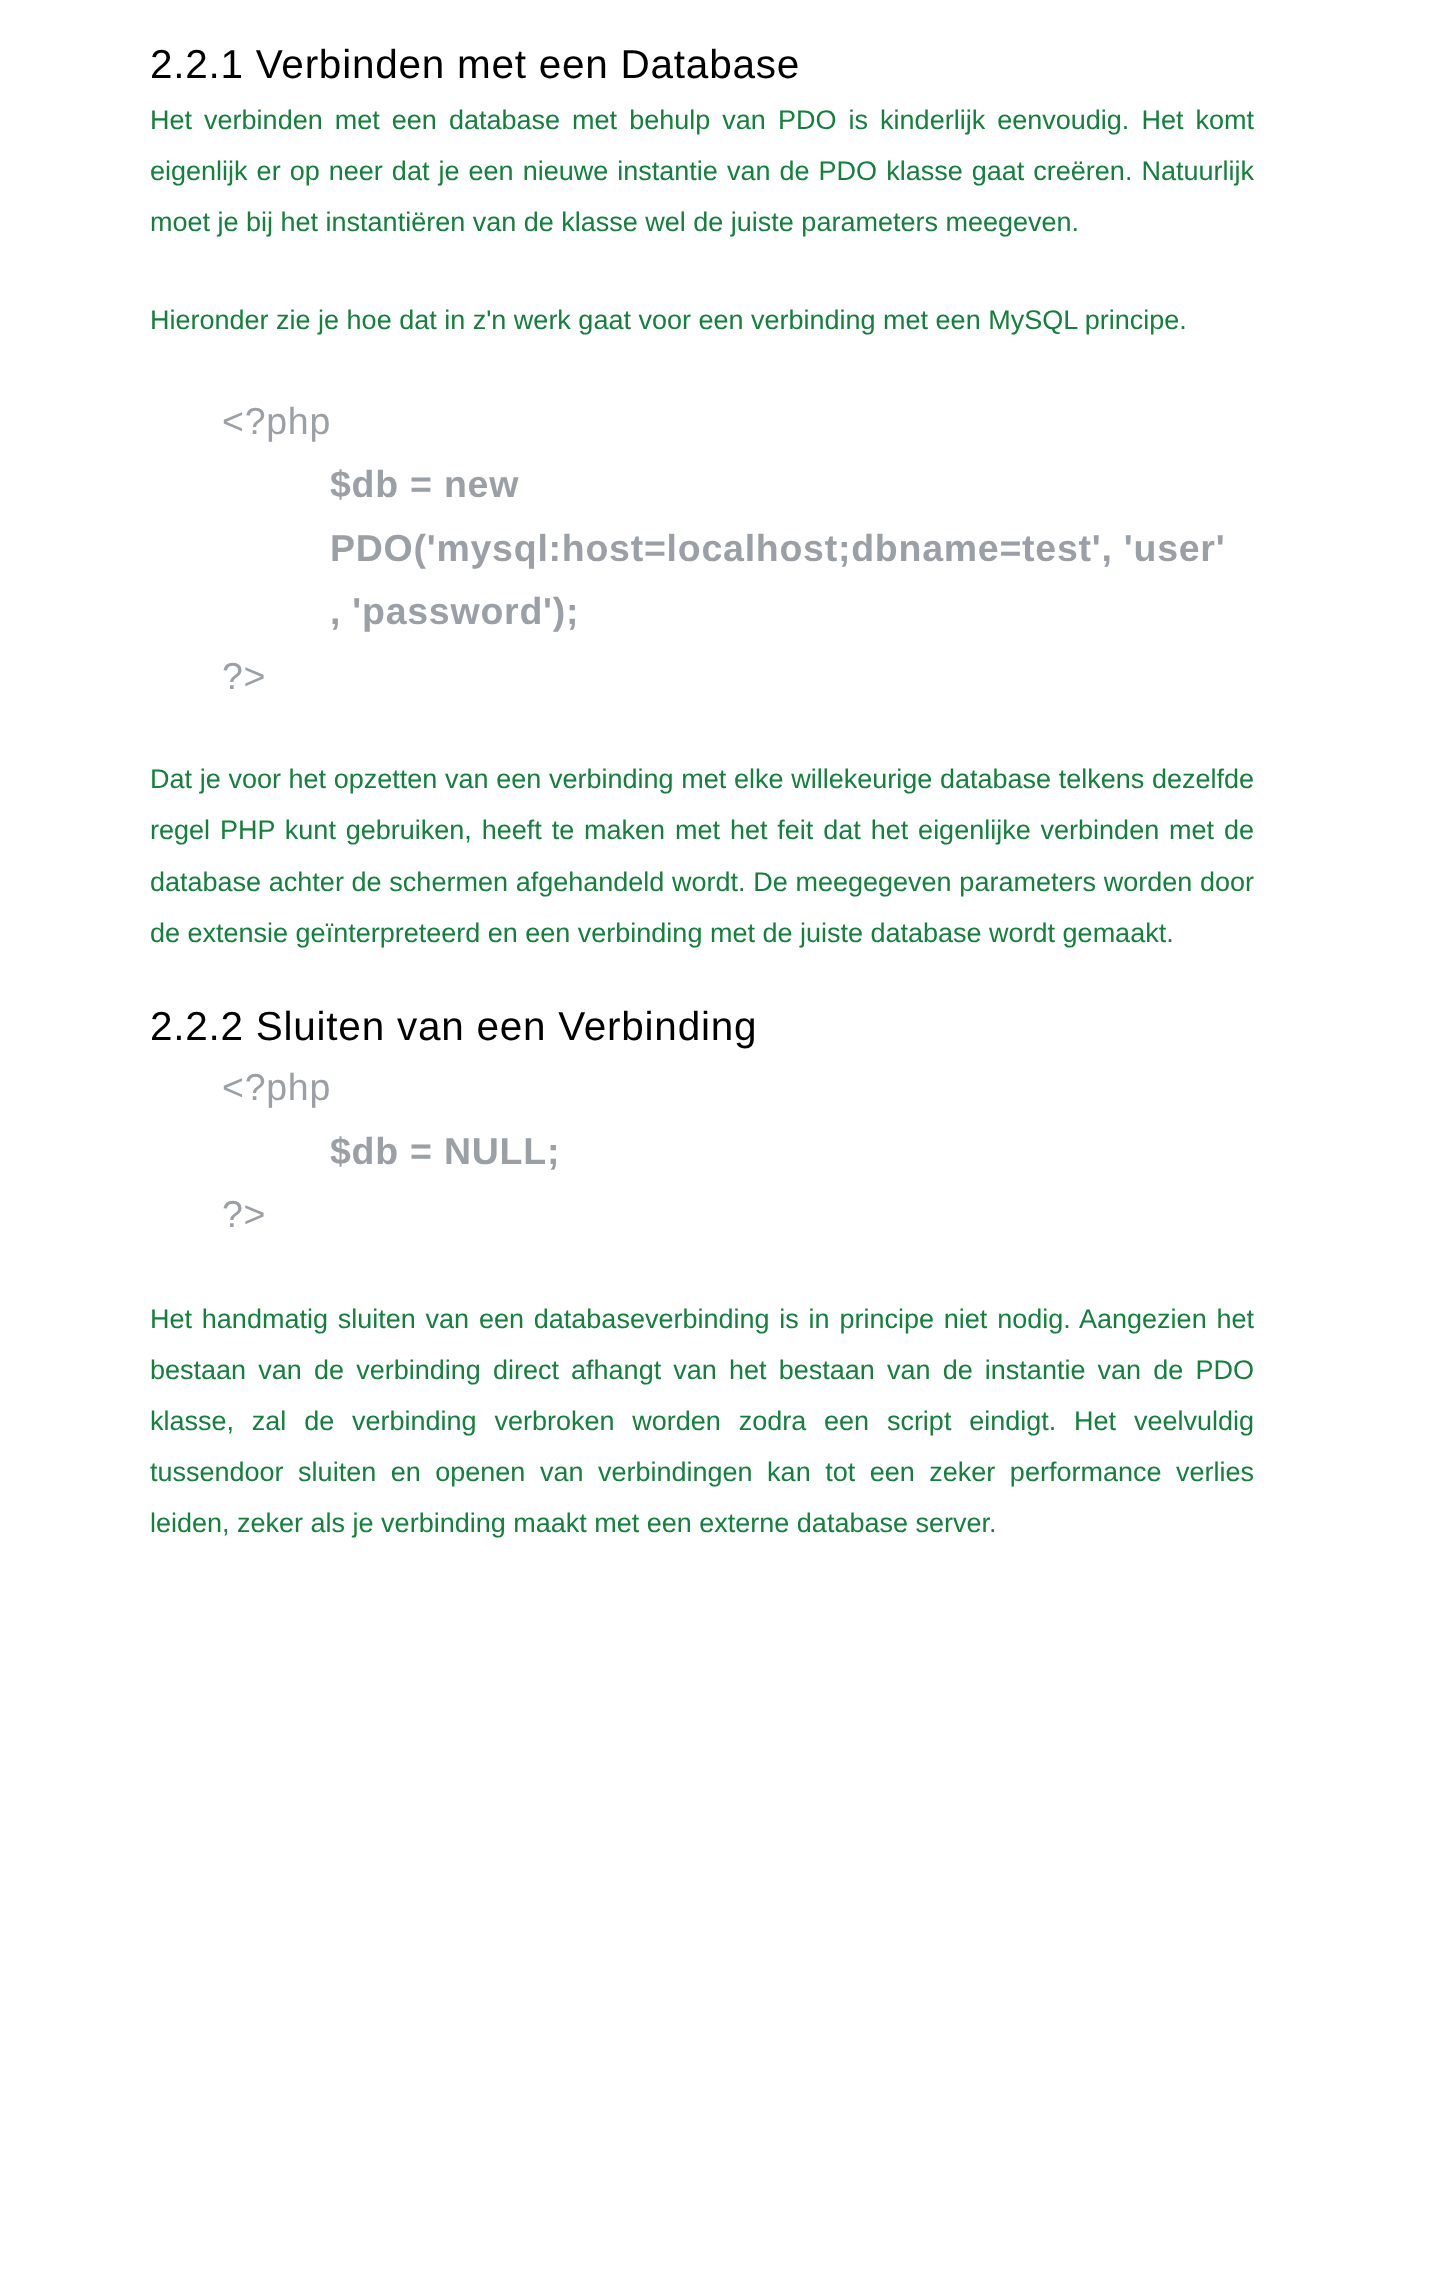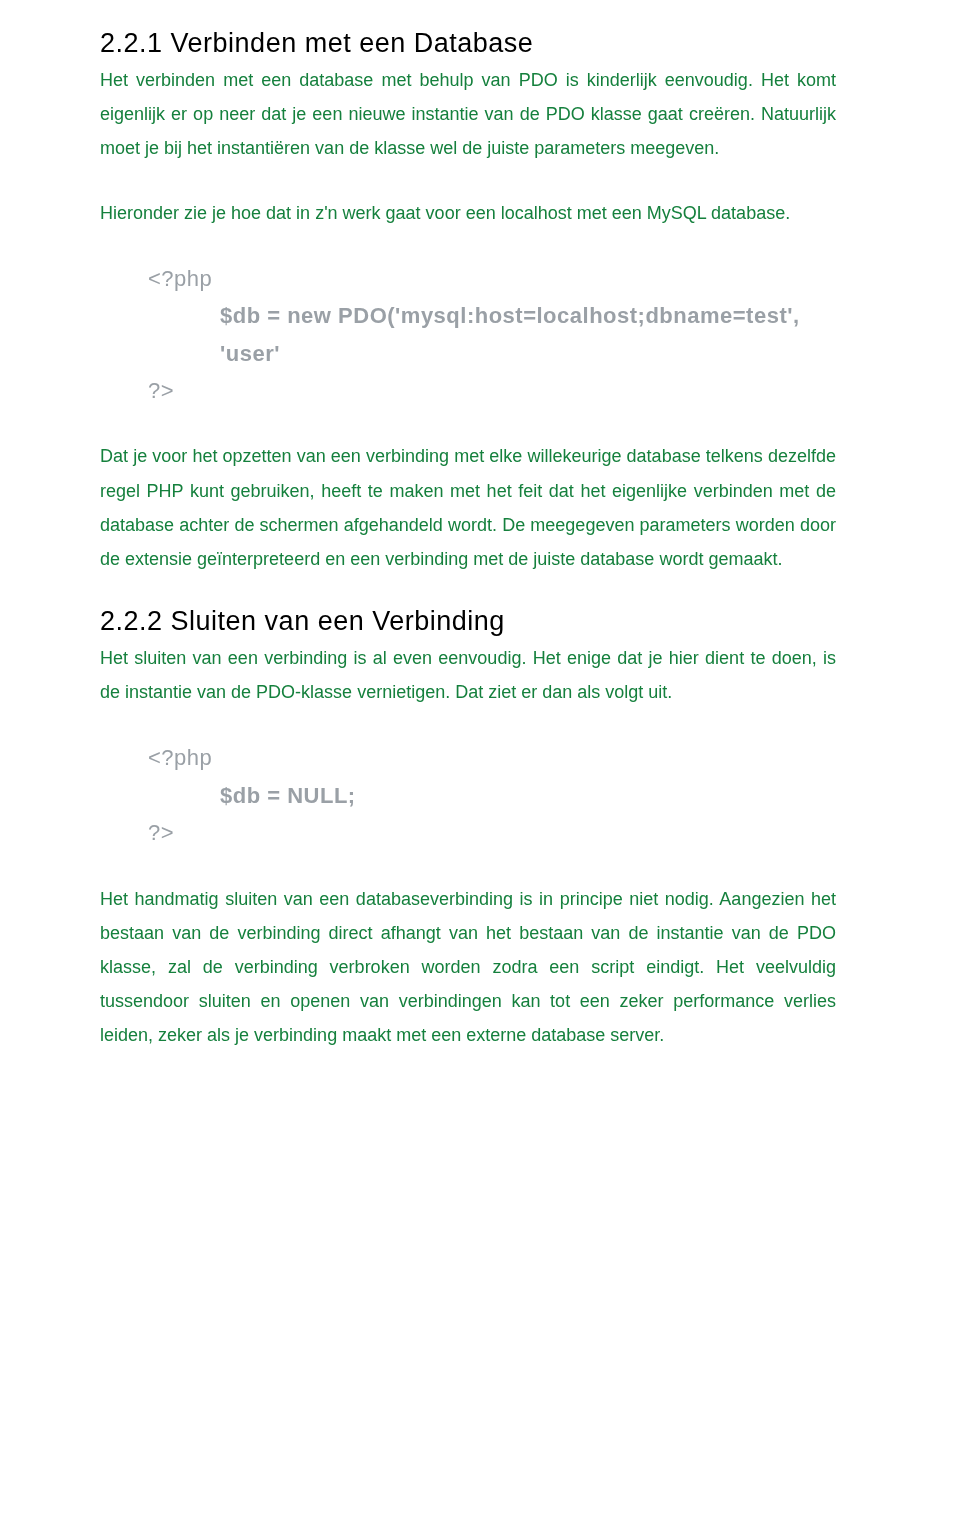--- a/index.html
+++ b/index.html
@@ -24,51 +24,51 @@
     font-size:18px;
     line-height:1.9;
     margin:0 0 30px 0;
     text-align:justify;
     color:#15803d;
   }
   .para.no-just{text-align:left;}
   .codeblock{
     margin:0 0 30px 48px;
     font-family:"Segoe UI","Trebuchet MS",Arial,sans-serif;
-    font-size:22px;
+    font-size:25px;
     color:#9aa0a6;
     line-height:1.7;
     letter-spacing:0.5px;
     font-weight:300;
   }
   .codeblock .tag{color:#9aa0a6;display:block;margin:0;}
   .codeblock .body{padding-left:72px;display:block;font-weight:bold;}
 </style>
 </head>
 <body>
 
 <div class="page">
 
   <h2 class="heading">2.2.1 Verbinden met een Database</h2>
 
   <p class="para">Het verbinden met een database met behulp van PDO is kinderlijk eenvoudig. Het komt eigenlijk er op neer dat je een nieuwe instantie van de PDO klasse gaat creëren. Natuurlijk moet je bij het instantiëren van de klasse wel de juiste parameters meegeven.</p>
 
-  <p class="para no-just">Hieronder zie je hoe dat in z'n werk gaat voor een localhost met een MySQL database.</p>
+  <p class="para no-just">Hieronder zie je hoe dat in z'n werk gaat voor een verbinding met een MySQL principe.</p>
 
   <div class="codeblock">
     <span class="tag">&lt;?php</span>
     <span class="body">$db = new PDO('mysql:host=localhost;dbname=test', 'user'</span>
+    <span class="body">, 'password');</span>
     <span class="tag">?&gt;</span>
   </div>
 
   <p class="para">Dat je voor het opzetten van een verbinding met elke willekeurige database telkens dezelfde regel PHP kunt gebruiken, heeft te maken met het feit dat het eigenlijke verbinden met de database achter de schermen afgehandeld wordt. De meegegeven parameters worden door de extensie geïnterpreteerd en een verbinding met de juiste database wordt gemaakt.</p>
 
   <h2 class="heading">2.2.2 Sluiten van een Verbinding</h2>
 
-  <p class="para">Het sluiten van een verbinding is al even eenvoudig. Het enige dat je hier dient te doen, is de instantie van de PDO-klasse vernietigen. Dat ziet er dan als volgt uit.</p>
 
   <div class="codeblock">
     <span class="tag">&lt;?php</span>
     <span class="body">$db = NULL;</span>
     <span class="tag">?&gt;</span>
   </div>
 
   <p class="para">Het handmatig sluiten van een databaseverbinding is in principe niet nodig. Aangezien het bestaan van de verbinding direct afhangt van het bestaan van de instantie van de PDO klasse, zal de verbinding verbroken worden zodra een script eindigt. Het veelvuldig tussendoor sluiten en openen van verbindingen kan tot een zeker performance verlies leiden, zeker als je verbinding maakt met een externe database server.</p>
 
 </div>

